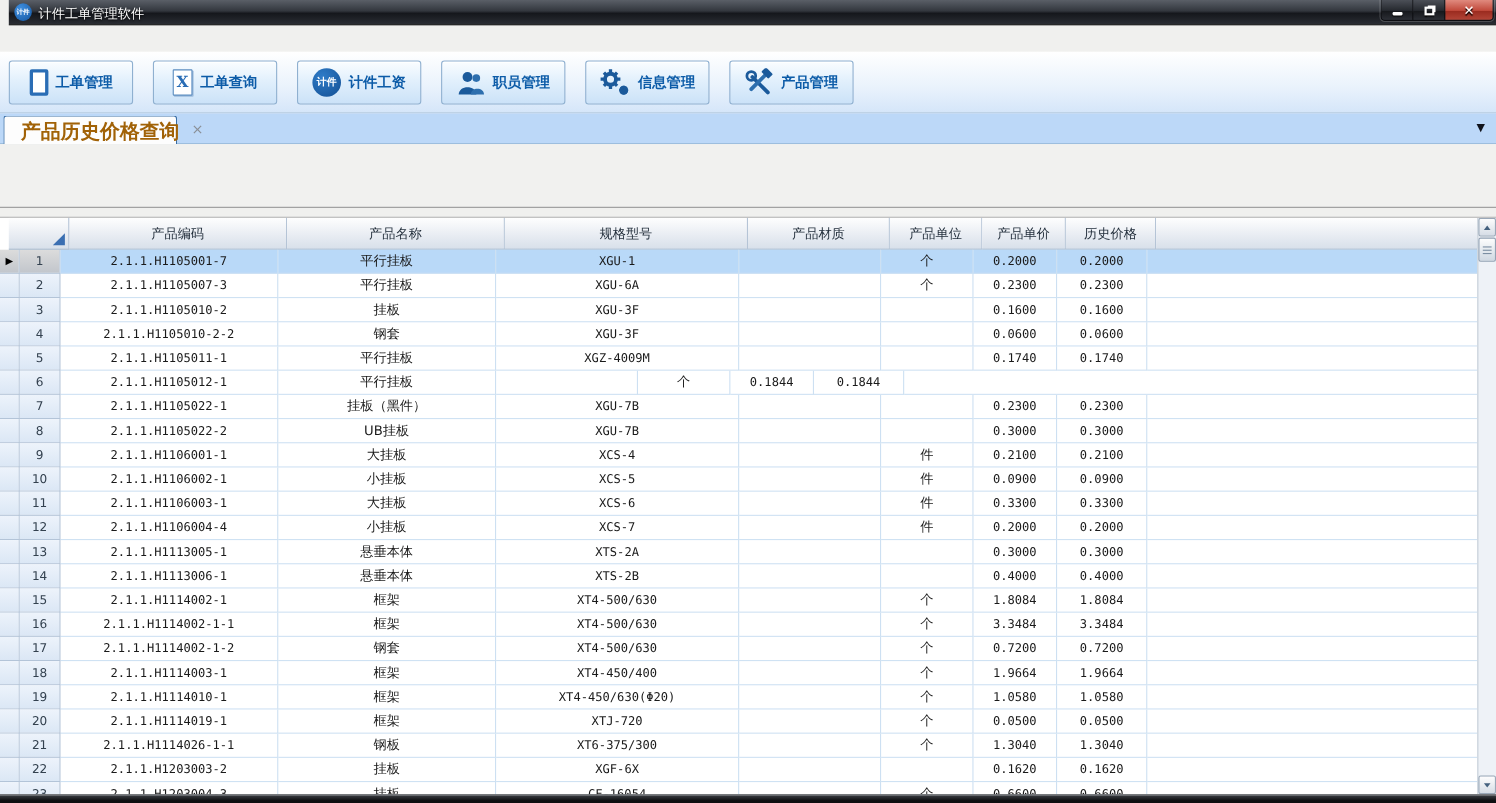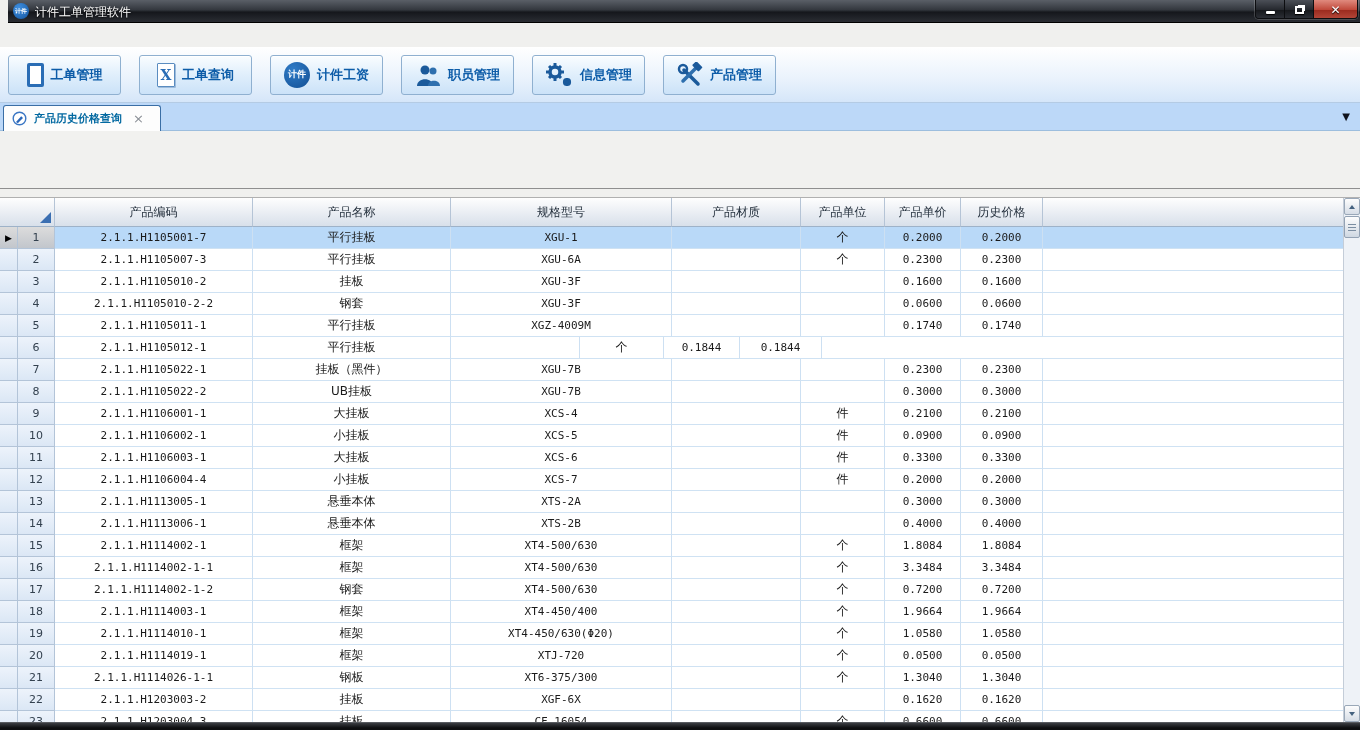--- a/index.html
+++ b/index.html
@@ -43,21 +43,21 @@
   .ic-docx { width:18px; height:24px; background:#fff; border:1px solid #5a8cc0; border-radius:1px;
     display:flex; align-items:center; justify-content:center; color:#2a6db5; font-weight:bold; font-size:14px; font-family:"DejaVu Serif",serif; box-shadow:1px 1px 0 #9ebcdc; }
   .ic-badge { width:26px; height:26px; border-radius:50%; background:radial-gradient(circle at 35% 30%, #2f7cc8, #134f93);
     color:#fff; font-size:9px; font-weight:bold; display:flex; align-items:center; justify-content:center; }
 
   
   .tabbar { position:absolute; left:0; top:103px; width:100%; height:28px; background:#bcd8f8; border-bottom:1px solid #9dbede; }
   .tab { position:absolute; left:3px; top:2px; height:26px; width:158px; background:#fdfdfd;
     border:1px solid #3a6ea5; border-bottom:none; border-radius:3px 3px 0 0;
     display:flex; align-items:center; gap:7px; padding:0 8px; }
-  .tab-label { color:#0369a1; font-weight:bold; font-size:11px; white-space:nowrap; }
+  .tab-label { color:#a16207; font-weight:bold; font-size:18px; white-space:nowrap; }
   .tab-close { color:#8a8f96; font-size:13px; line-height:1; margin-left:4px; cursor:pointer; }
   .tab-overflow { position:absolute; right:10px; top:8px; font-size:10px; color:#10131c; cursor:pointer; }
 
   
   .filterbar { position:absolute; left:0; top:131px; width:100%; height:58px; background:#f1f1ef; border-bottom:1px solid #8f8f8f; }
   .flabel { position:absolute; top:155px; font-size:12px; color:#000; white-space:nowrap; }
   .field { position:absolute; top:147px; height:24px; background:#fff; border:1px solid #7f9db9; display:flex; align-items:center; }
   .date-field { left:95px; width:122px; }
   .date-text { flex:1; font-size:12px; font-family:"DejaVu Sans Mono",monospace; padding-left:4px; letter-spacing:-0.5px; }
   .spinner { width:17px; height:22px; display:flex; flex-direction:column; border-left:1px solid #aaa; }
@@ -77,21 +77,21 @@
   .search-btn .lbl { font-size:13px; color:#111; }
   .mag { position:relative; width:11px; height:11px; }
   .mag::before { content:""; position:absolute; left:0; top:0; width:7px; height:7px; border:2px solid #4a5a66; border-radius:50%; background:rgba(255,255,255,.5); }
   .mag::after { content:""; position:absolute; left:8px; top:8px; width:4px; height:2px; background:#4a5a66; transform:rotate(45deg); }
 
   .gapstrip { position:absolute; left:0; top:189px; width:100%; height:8px; background:#f0f0ee; }
 
   
   .grid { position:absolute; left:0; top:197px; width:100%; height:525px; background:#fff; border-top:1px solid #b0b0b0; overflow:hidden; }
   .grid-inner { position:absolute; left:0; top:0; right:17px; bottom:0; overflow:hidden; }
-  .hrow { display:flex; height:29px; }
+  .hrow { display:flex; height:29px;padding-left:8px; }
   .hcell { background:linear-gradient(#fefefe,#e9edf3 55%,#d8e0ea); border-right:1px solid #b5c4d6; border-bottom:1px solid #9eb2c8;
     display:flex; align-items:center; justify-content:center; font-size:12px; color:#1f2b38; }
   .hcorner { position:relative; }
   .corner-tri { position:absolute; right:3px; bottom:3px; width:0; height:0; border-left:11px solid transparent; border-bottom:11px solid #3b6fb2; }
   .row { display:flex; height:22px; background:#fff; }
   .cell { border-right:1px solid #cde0f2; border-bottom:1px solid #cfe2f3; display:flex; align-items:center; justify-content:center;
     font-size:12px; color:#1a1a1a; overflow:hidden; white-space:nowrap; }
   .mono { font-family:"DejaVu Sans Mono",monospace; font-size:11px; }
   .rh { background:linear-gradient(#edf3fb,#dbe7f5); border-right:1px solid #b3c4d8; border-bottom:1px solid #b3c4d8; }
   .ind { justify-content:center; font-size:9px; color:#000; }

